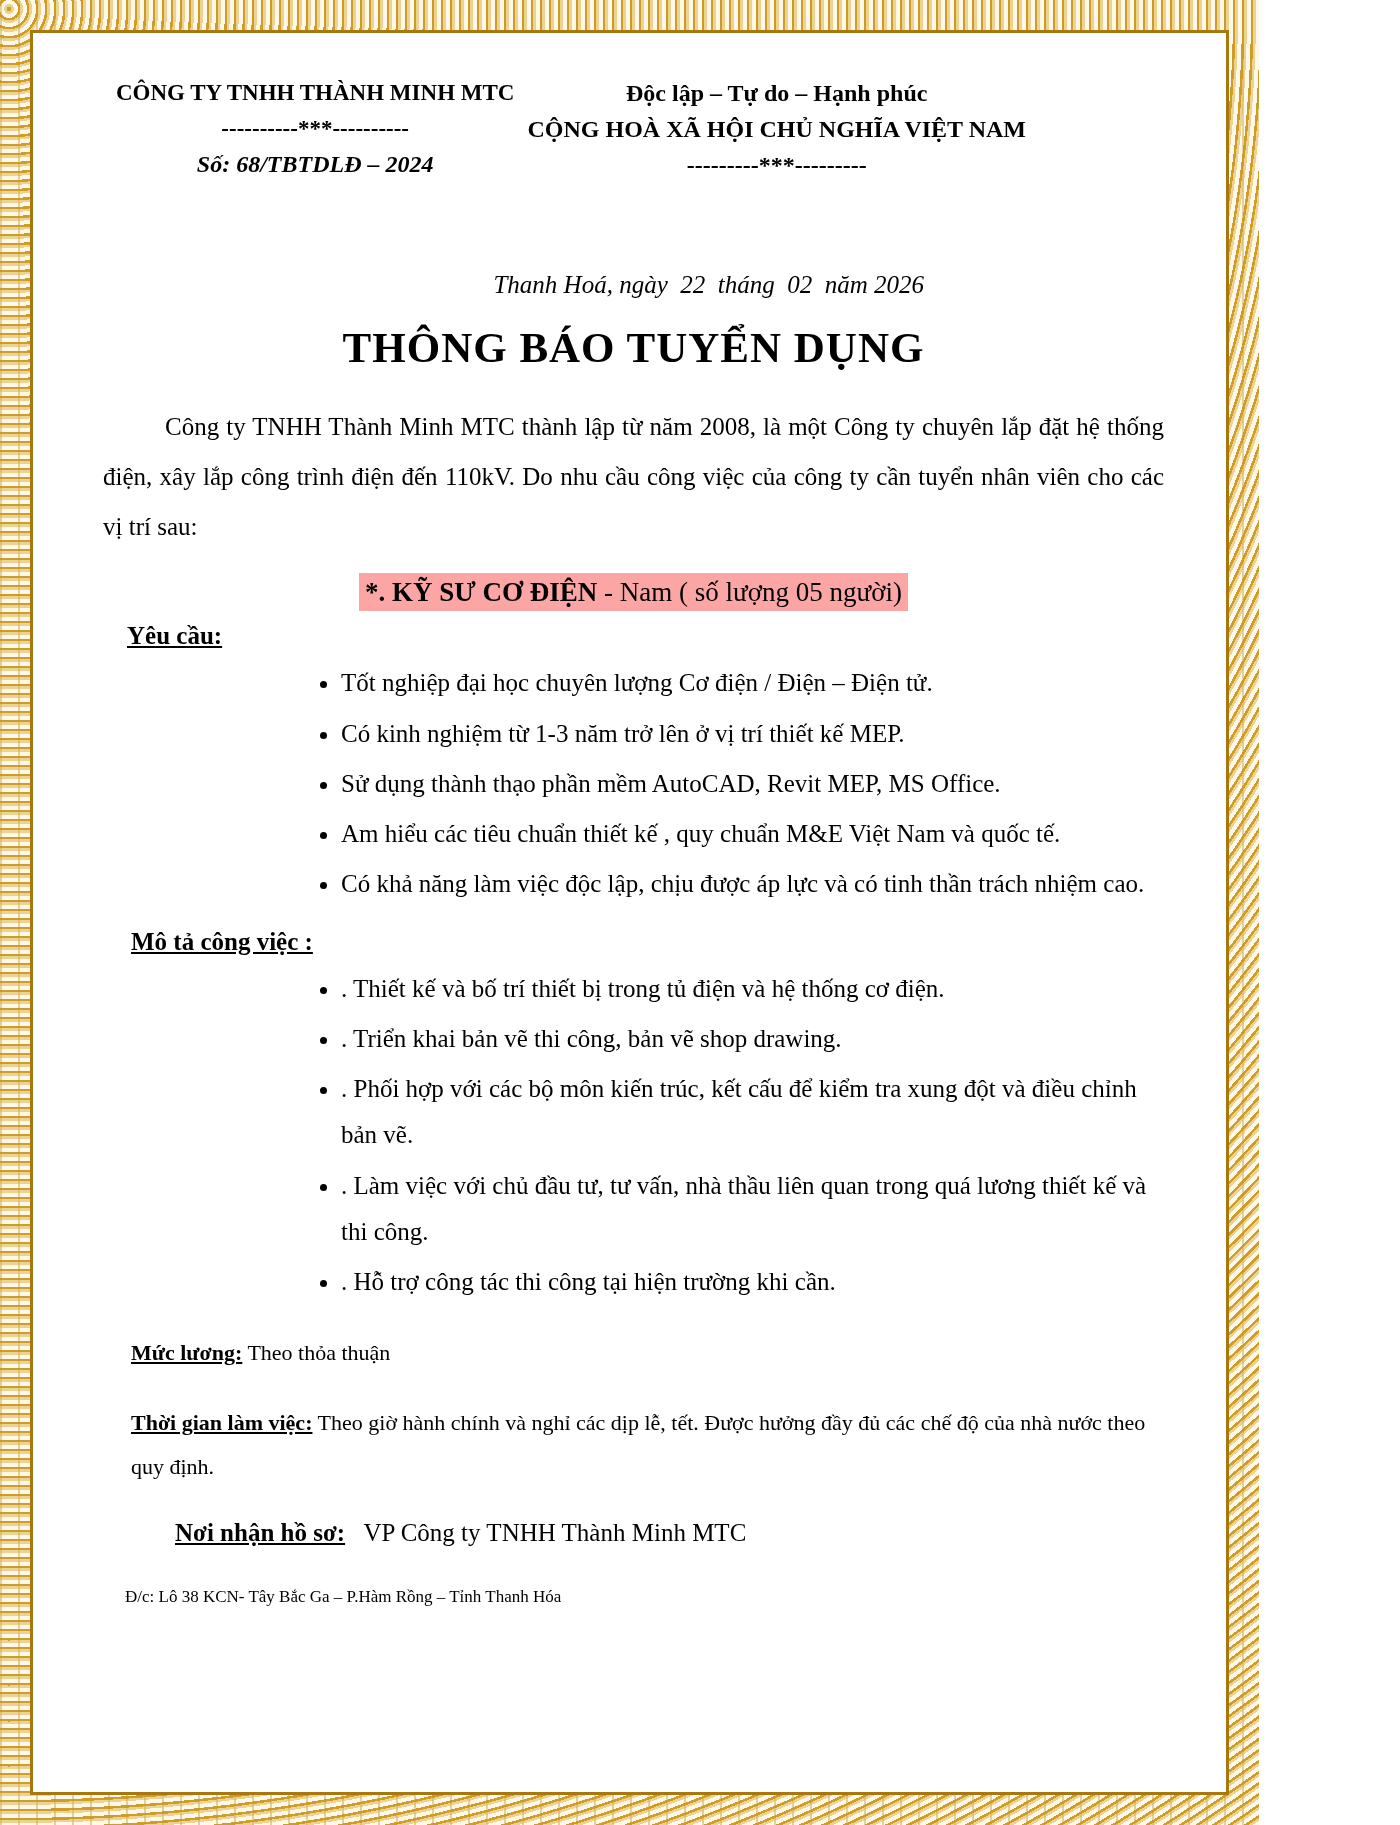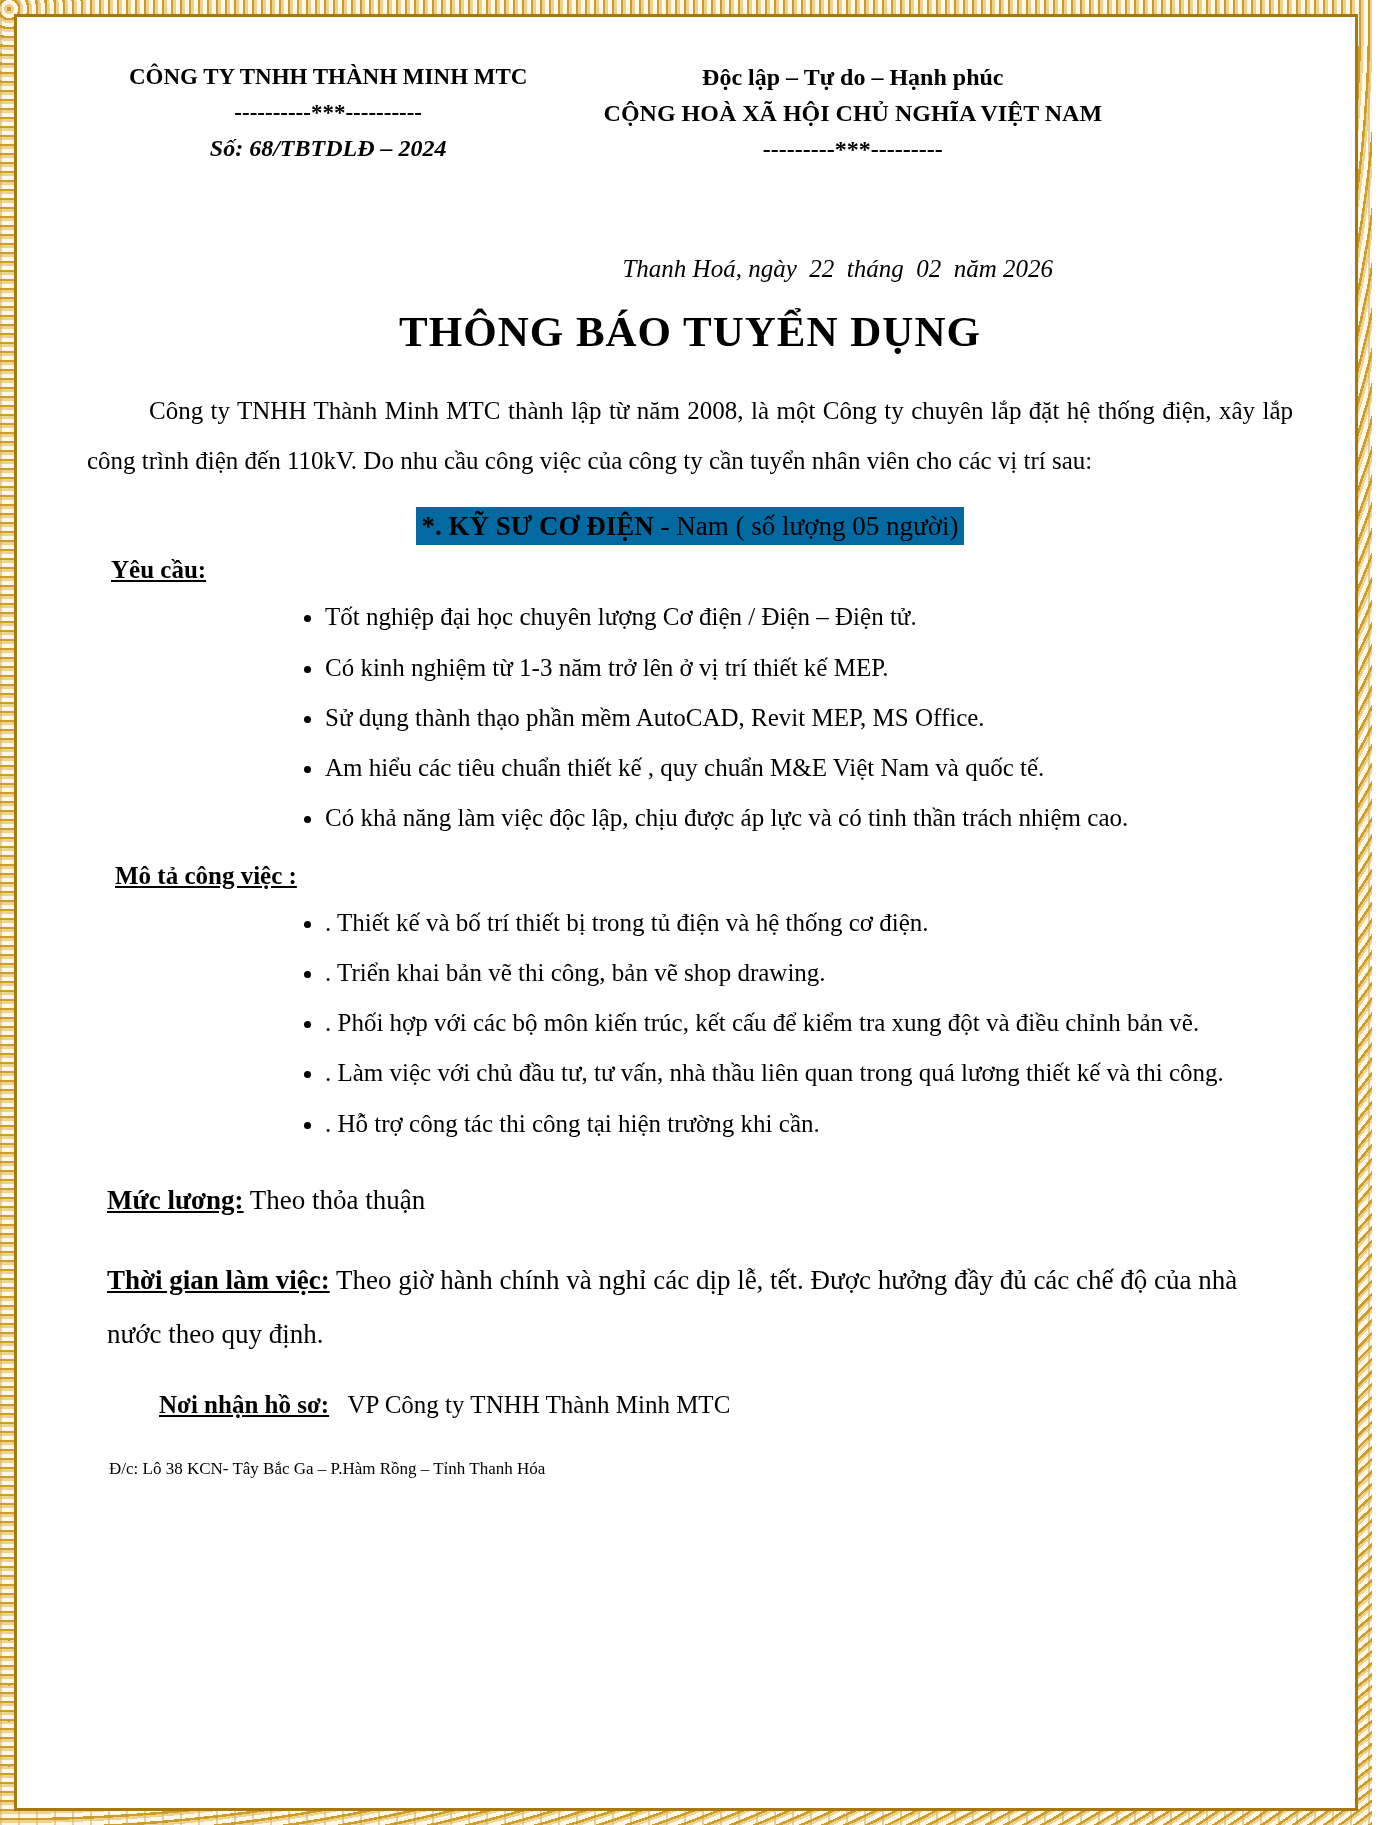--- a/index.html
+++ b/index.html
@@ -4,23 +4,23 @@
 <style>
   html,body{margin:0;padding:0;background:#fff;}
   body{
     width:1400px;height:1825px;
     font-family:"Liberation Serif","DejaVu Serif",serif;
     color:#000;
     box-sizing:border-box;
   }
   
   .doc-frame{
-    width:1372px;height:1825px;
+    width:1259px;height:1825px;
     box-sizing:border-box;
-    padding:14px;
+    padding:30px;
     background-color:#fdf8ea;
     background-image:
       repeating-radial-gradient(circle at 9px 9px, rgba(203,152,31,.95) 0 2.5px, rgba(222,180,70,.55) 2.5px 5px, rgba(246,233,198,0) 5px 9px),
       repeating-linear-gradient(90deg, rgba(182,131,20,.35) 0 2px, rgba(251,242,218,0) 2px 18px);
   }
   .doc-inner{
     width:100%;height:100%;
     box-sizing:border-box;
     border:3px solid #a8780f;
     background:#fff;
@@ -49,35 +49,35 @@
     font-size:25px;line-height:2.0;
     text-align:justify;
     margin-top:30px;
     text-indent:62px;
   }
   .position-line{
     text-align:center;
     font-size:27px;
     margin-top:2px;
   }
-  .position-line .hl{background:#0369a1;padding:4px 6px;}
+  .position-line .hl{background:#fca5a5;padding:4px 6px;}
   .position-line .pos-bold{font-weight:bold;}
   .sec-head{
     font-weight:bold;font-size:25px;
     text-decoration:underline;
     margin:14px 0 0 28px;
     display:inline-block;
   }
   ul.doc-list{
     margin:10px 0 6px 0;
     padding-left:238px;
     font-size:25px;line-height:1.85;
   }
   ul.doc-list li{margin-bottom:4px;}
-  .kv-line{font-size:27px;margin:26px 0 0 20px;line-height:2.0;}
+  .kv-line{font-size:22px;margin:26px 0 0 28px;line-height:2.0;}
   .kv-label{font-weight:bold;text-decoration:underline;}
   .kv-value{white-space:pre-wrap;}
   .receive-line{font-size:25px;margin:30px 0 0 72px;}
   .phone-line{font-size:25px;margin:40px 0 0 46px;}
   .phone-num{color:#e00000;font-weight:bold;}
   .addr-line{font-size:17px;margin:40px 0 4px 22px;}
   .ws{white-space:pre-wrap;}
 </style>
 </head>
 <body>

